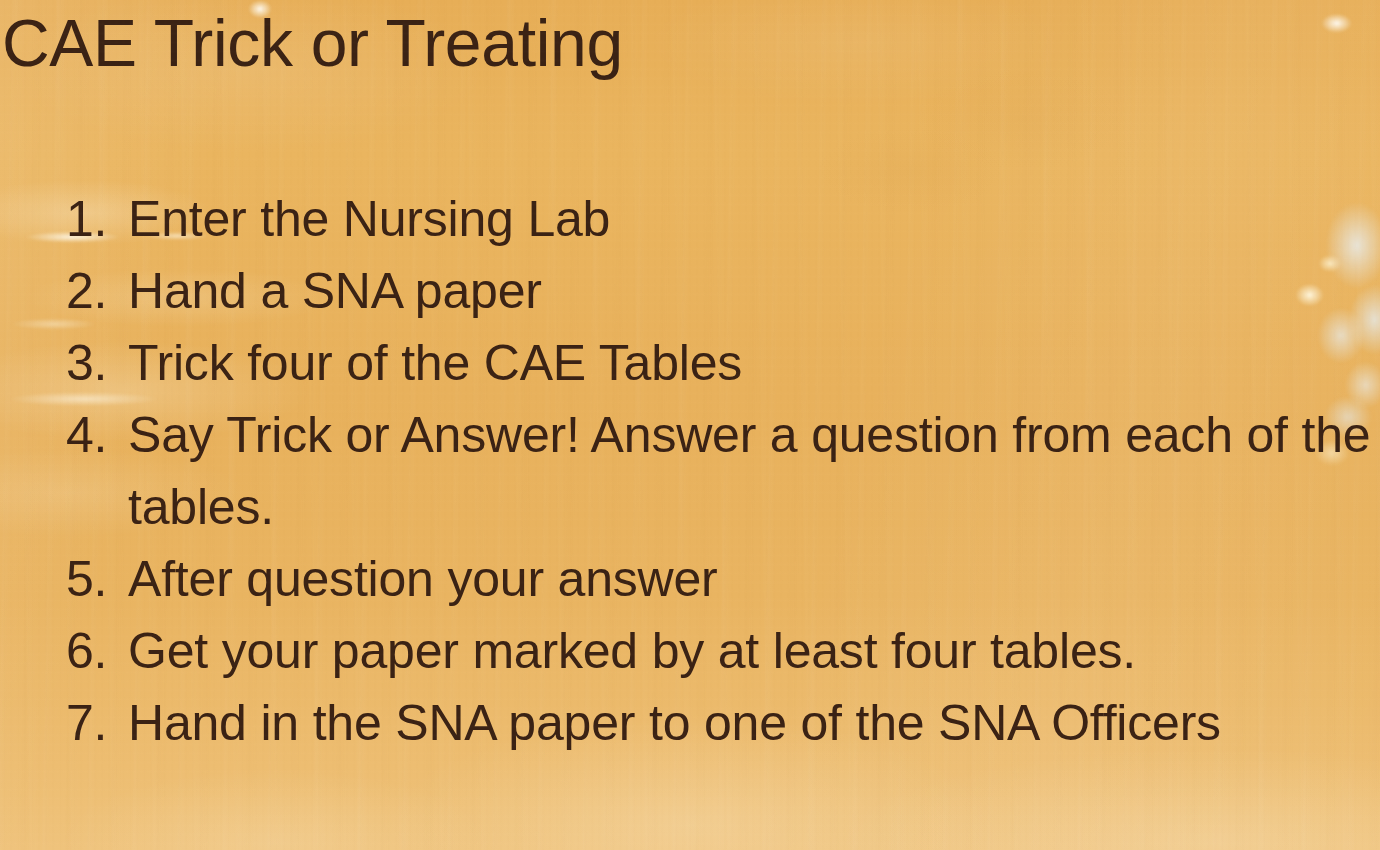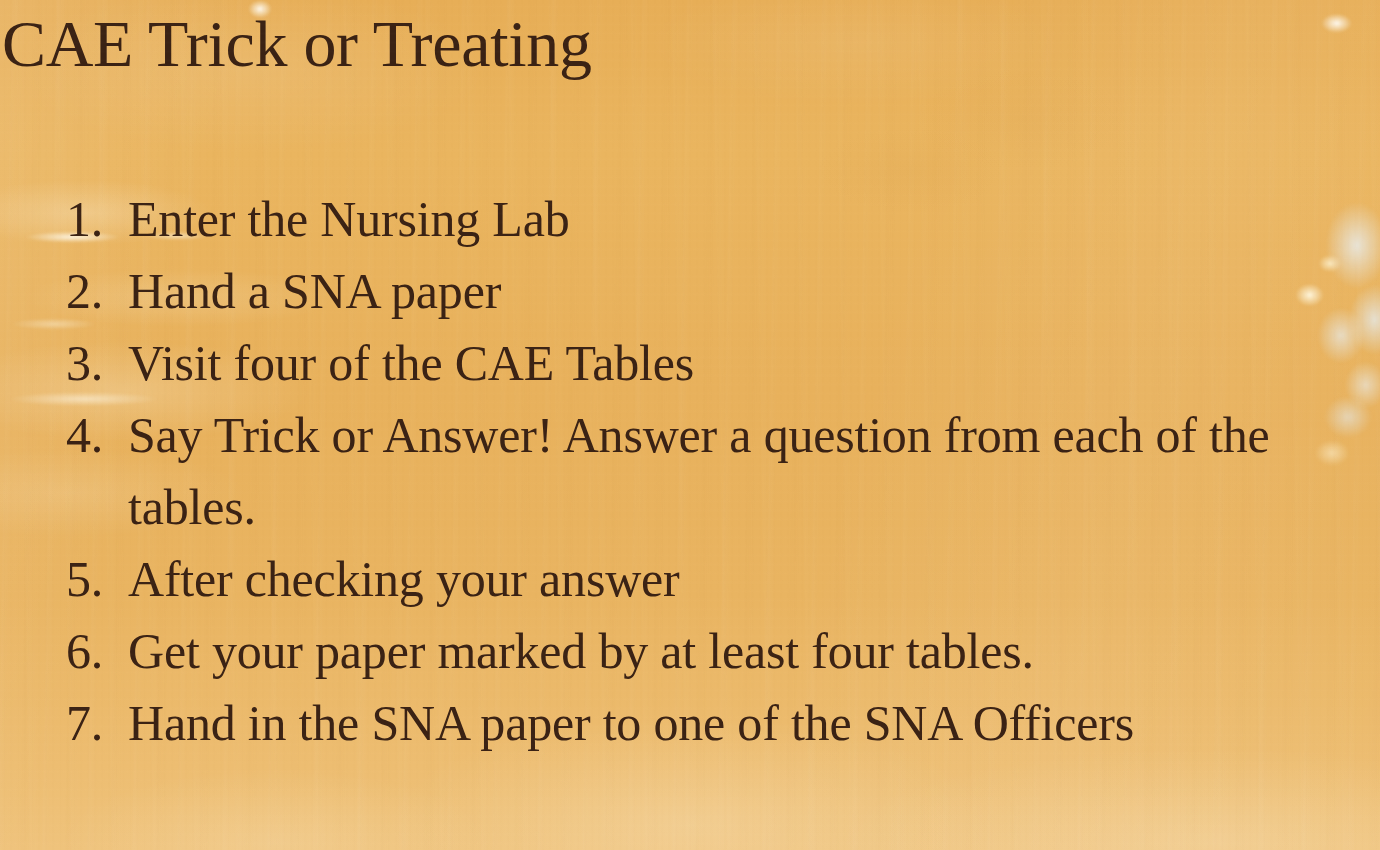--- a/index.html
+++ b/index.html
@@ -6,21 +6,21 @@
     margin: 0;
     padding: 0;
     background: #000;
   }
   .slide {
     position: relative;
     width: 1380px;
     height: 850px;
     overflow: hidden;
     background-color: #e9b35f;
-    font-family: Liberation Serif, serif;
+    font-family: Liberation Sans, sans-serif;
     -webkit-font-smoothing: antialiased;
   }
 
   
   .bg-base {
     position: absolute;
     inset: 0;
     background:
       linear-gradient(105deg,
         rgba(255,255,255,0.10) 0%,
@@ -222,31 +222,31 @@
         <span class="step-text">Enter the Nursing Lab</span>
       </div>
 
       <div class="step-row">
         <span class="step-num">2.</span>
         <span class="step-text">Hand a SNA paper</span>
       </div>
 
       <div class="step-row">
         <span class="step-num">3.</span>
-        <span class="step-text">Visit four of the CAE Tables</span>
+        <span class="step-text">Trick four of the CAE Tables</span>
       </div>
 
       <div class="step-row">
         <span class="step-num">4.</span>
         <span class="step-text">Say Trick or Answer! Answer a question from each of the tables.</span>
       </div>
 
       <div class="step-row">
         <span class="step-num">5.</span>
-        <span class="step-text">After checking your answer</span>
+        <span class="step-text">After question your answer</span>
       </div>
 
       <div class="step-row">
         <span class="step-num">6.</span>
         <span class="step-text">Get your paper marked by at least four tables.</span>
       </div>
 
       <div class="step-row">
         <span class="step-num">7.</span>
         <span class="step-text">Hand in the SNA paper to one of the SNA Officers</span>

